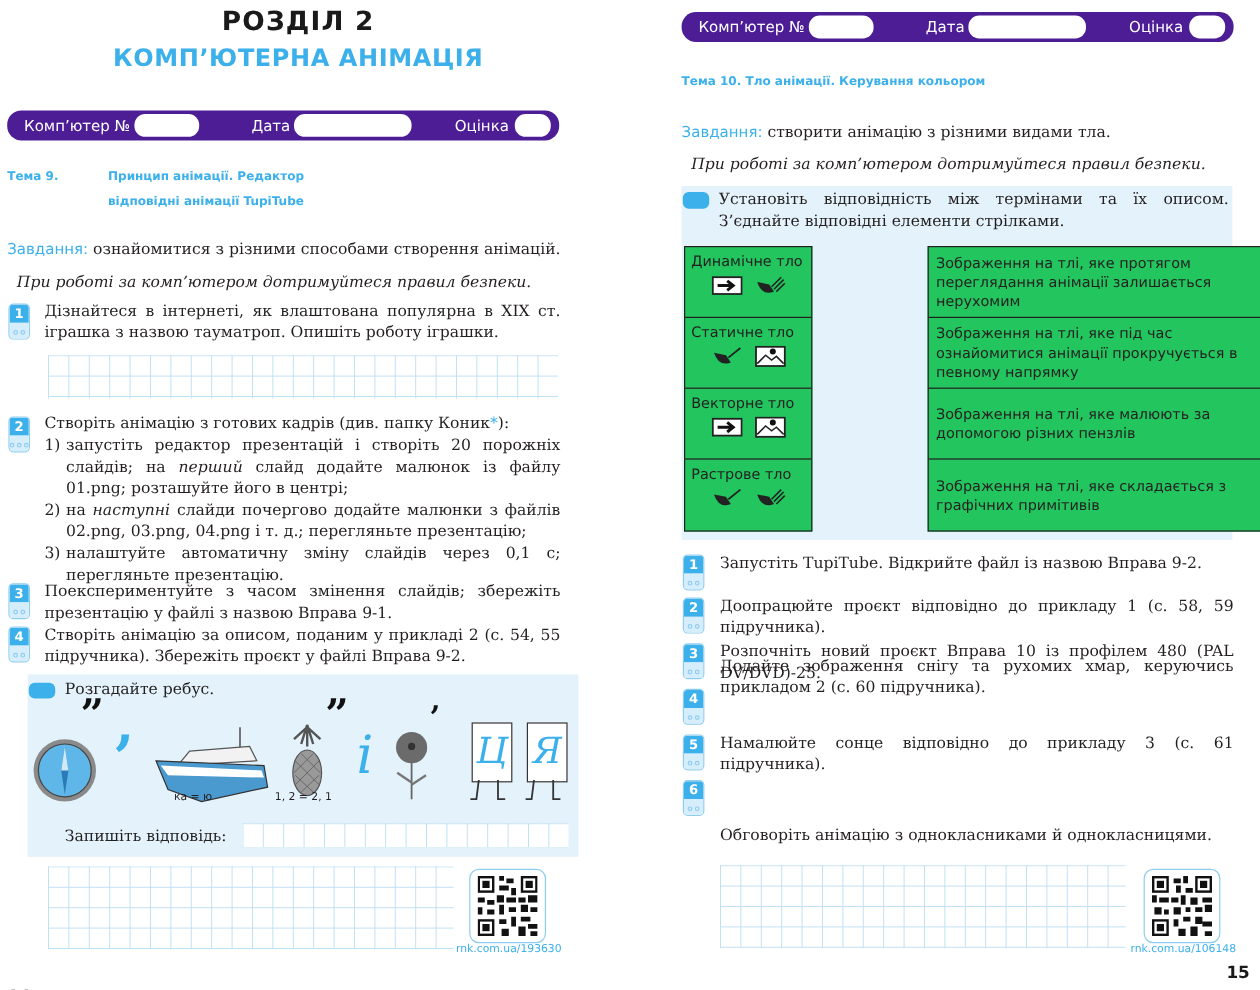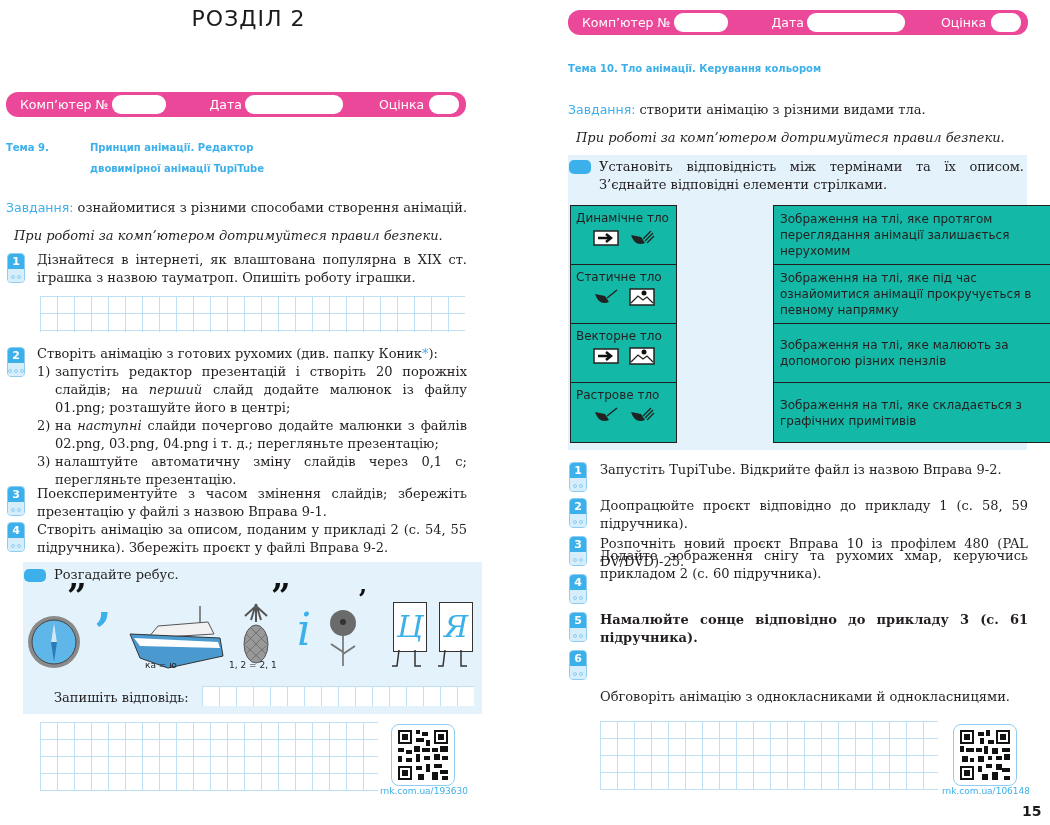--- a/index.html
+++ b/index.html
@@ -6,25 +6,25 @@
   html, body { width: 1050px; height: 825px; background: #ffffff; overflow: hidden; }
   body { position: relative; font-family: "DejaVu Serif", serif; color: #231f20; }
 
   .page { position: absolute; top: 0; height: 825px; }
   .page-left { left: 0; width: 525px; }
   .page-right { left: 525px; width: 525px; }
 
   .sans { font-family: "DejaVu Sans", sans-serif; }
   .blue { color: #3bb0ea; }
 
-  .section-title { position: absolute; left: 0; width: 470px; text-align: center; font-family: "DejaVu Sans", sans-serif; font-weight: 400; padding-left: 27px; }
+  .section-title { position: absolute; left: 0; width: 470px; text-align: center; font-family: "DejaVu Sans", sans-serif; font-weight: 700; padding-left: 27px; }
   .section-num { top: 6px; font-size: 22px; color: #1a1a1a; letter-spacing: 1px; }
   .section-name { top: 36px; font-size: 20px; color: #3bb0ea; letter-spacing: 0.5px; }
 
-  .hdr-bar { position: absolute; height: 25px; background: #ec4899; border-radius: 12px; display: flex; align-items: center; font-family: "DejaVu Sans", sans-serif; font-size: 12.5px; color: #fff; padding-left: 14px; }
+  .hdr-bar { position: absolute; height: 25px; background: #4c1d95; border-radius: 12px; display: flex; align-items: center; font-family: "DejaVu Sans", sans-serif; font-size: 12.5px; color: #fff; padding-left: 14px; }
   .hdr-bar .lbl { white-space: nowrap; }
   .hdr-bar .fld { height: 19px; background: #fff; border-radius: 9px; margin-left: 3px; }
 
   .topic { position: absolute; font-family: "DejaVu Sans", sans-serif; font-weight: 900; font-size: 10px; color: #3bb0ea; line-height: 21px; }
 
   .task-line { position: absolute; font-size: 13px; white-space: nowrap; }
   .task-line .lead { font-family: "DejaVu Sans", sans-serif; color: #3bb0ea; font-size: 12.5px; }
   .safety { position: absolute; font-style: italic; font-size: 13px; white-space: nowrap; }
 
   .ex { position: absolute; font-size: 13px; line-height: 18px; text-align: justify; }
@@ -37,46 +37,47 @@
     background-image: linear-gradient(#bfe0f3 1px, transparent 1px), linear-gradient(90deg, #bfe0f3 1px, transparent 1px);
     background-size: 17px 17px; }
 
   .panel { position: absolute; background: #e3f2fb; }
   .pill { position: absolute; width: 22px; height: 13px; border-radius: 5px; background: #3bb0ea; }
 
   .qr-wrap { position: absolute; width: 64px; height: 62px; border: 1.5px solid #8fcdf0; border-radius: 8px; display: flex; justify-content: center; align-items: center; background: #fff; }
   .qr-url { position: absolute; font-family: "DejaVu Sans", sans-serif; font-size: 9px; color: #3bb0ea; white-space: nowrap; }
   .page-no { position: absolute; font-family: "DejaVu Sans", sans-serif; font-weight: bold; font-size: 14px; color: #1a1a1a; }
 
-  .mtable { position: absolute; border: 1.5px solid #231f20; background: #14b8a6; font-family: "DejaVu Sans", sans-serif; font-size: 12px; }
+  .mtable { position: absolute; border: 1.5px solid #231f20; background: #22c55e; font-family: "DejaVu Sans", sans-serif; font-size: 12px; }
   .mrow { border-bottom: 1.5px solid #231f20; }
   .mrow:last-child { border-bottom: none; }
   .term-cell { height: 59px; padding: 5px 4px 0 5px; }
   .term-cell .icons { display: flex; justify-content: center; gap: 10px; margin-top: 4px; }
   .desc-cell { height: 59px; padding: 0 6px; display: flex; align-items: center; line-height: 16px; }
   .ic { width: 26px; height: 18px; }
 </style>
 </head>
 <body>
 
 <div class="page page-left">
   <div class="section-title section-num">РОЗДІЛ 2</div>
+  <div class="section-title section-name">КОМП’ЮТЕРНА АНІМАЦІЯ</div>
 
   <div class="hdr-bar" style="left:6px; top:92px; width:460px;">
     <span class="lbl">Комп’ютер №</span>
     <span class="fld" style="width:54px;"></span>
     <span class="lbl" style="margin-left:44px;">Дата</span>
     <span class="fld" style="width:98px;"></span>
     <span class="lbl" style="margin-left:36px;">Оцінка</span>
     <span class="fld" style="width:30px; margin-left:5px;"></span>
   </div>
 
   <div class="topic" style="left:6px; top:137px;">
     <span style="display:inline-block; width:84px;">Тема 9.</span><span>Принцип анімації. Редактор</span><br>
-    <span style="display:inline-block; width:84px;"></span><span>двовимірної анімації TupiTube</span>
+    <span style="display:inline-block; width:84px;"></span><span>відповідні анімації TupiTube</span>
   </div>
 
   <div class="task-line" style="left:6px; top:200px;">
     <span class="lead">Завдання:</span>
     <span>ознайомитися з різними способами створення анімацій.</span>
   </div>
   <div class="safety" style="left:14px; top:228px;">При роботі за комп’ютером дотримуйтеся правил безпеки.</div>
 
   <div class="badge" style="left:7px; top:253px;">
     <div class="top">1</div>
@@ -90,21 +91,21 @@
 
   <div class="badge" style="left:7px; top:347px;">
     <div class="top">2</div>
     <div class="bot">
         <span class="dot"></span>
         <span class="dot"></span>
         <span class="dot"></span>
       </div>
   </div>
   <div class="ex" style="left:37px; top:345px; width:430px;">
-    <div><span>Створіть анімацію з готових рухомих (див. папку Коник</span><span class="blue">*</span><span>):</span></div>
+    <div><span>Створіть анімацію з готових кадрів (див. папку Коник</span><span class="blue">*</span><span>):</span></div>
     <div style="display:flex;">
         <span style="width:18px; flex:none;">1)</span>
         <span style="flex:1;"><span>запустіть редактор презентацій і створіть 20 порожніх слайдів; на </span><i>перший</i><span> слайд додайте малюнок із файлу 01.png; розташуйте його в центрі;</span></span>
       </div>
     <div style="display:flex;">
         <span style="width:18px; flex:none;">2)</span>
         <span style="flex:1;"><span>на </span><i>наступні</i><span> слайди почергово додайте малюнки з файлів 02.png, 03.png, 04.png і т. д.; перегляньте презентацію;</span></span>
       </div>
     <div style="display:flex;">
         <span style="width:18px; flex:none;">3)</span>
@@ -325,21 +326,21 @@
     </div>
   <div class="ex" style="left:75px; top:547px; width:428px;">Додайте зображення снігу та рухомих хмар, керуючись прикладом 2 (с. 60 підручника).</div>
 
   <div class="badge" style="left:44px; top:612px;">
       <div class="top">5</div>
       <div class="bot">
         <span class="dot"></span>
         <span class="dot"></span>
       </div>
     </div>
-  <div class="ex" style="left:75px; top:611px; width:428px;font-weight:bold;">Намалюйте сонце відповідно до прикладу 3 (с. 61 підручника).</div>
+  <div class="ex" style="left:75px; top:611px; width:428px;">Намалюйте сонце відповідно до прикладу 3 (с. 61 підручника).</div>
 
   <div class="badge" style="left:44px; top:650px;">
       <div class="top">6</div>
       <div class="bot">
         <span class="dot"></span>
         <span class="dot"></span>
       </div>
     </div>
 
   <div class="ex" style="left:75px; top:688px; width:428px;">Обговоріть анімацію з однокласниками й однокласницями.</div>

